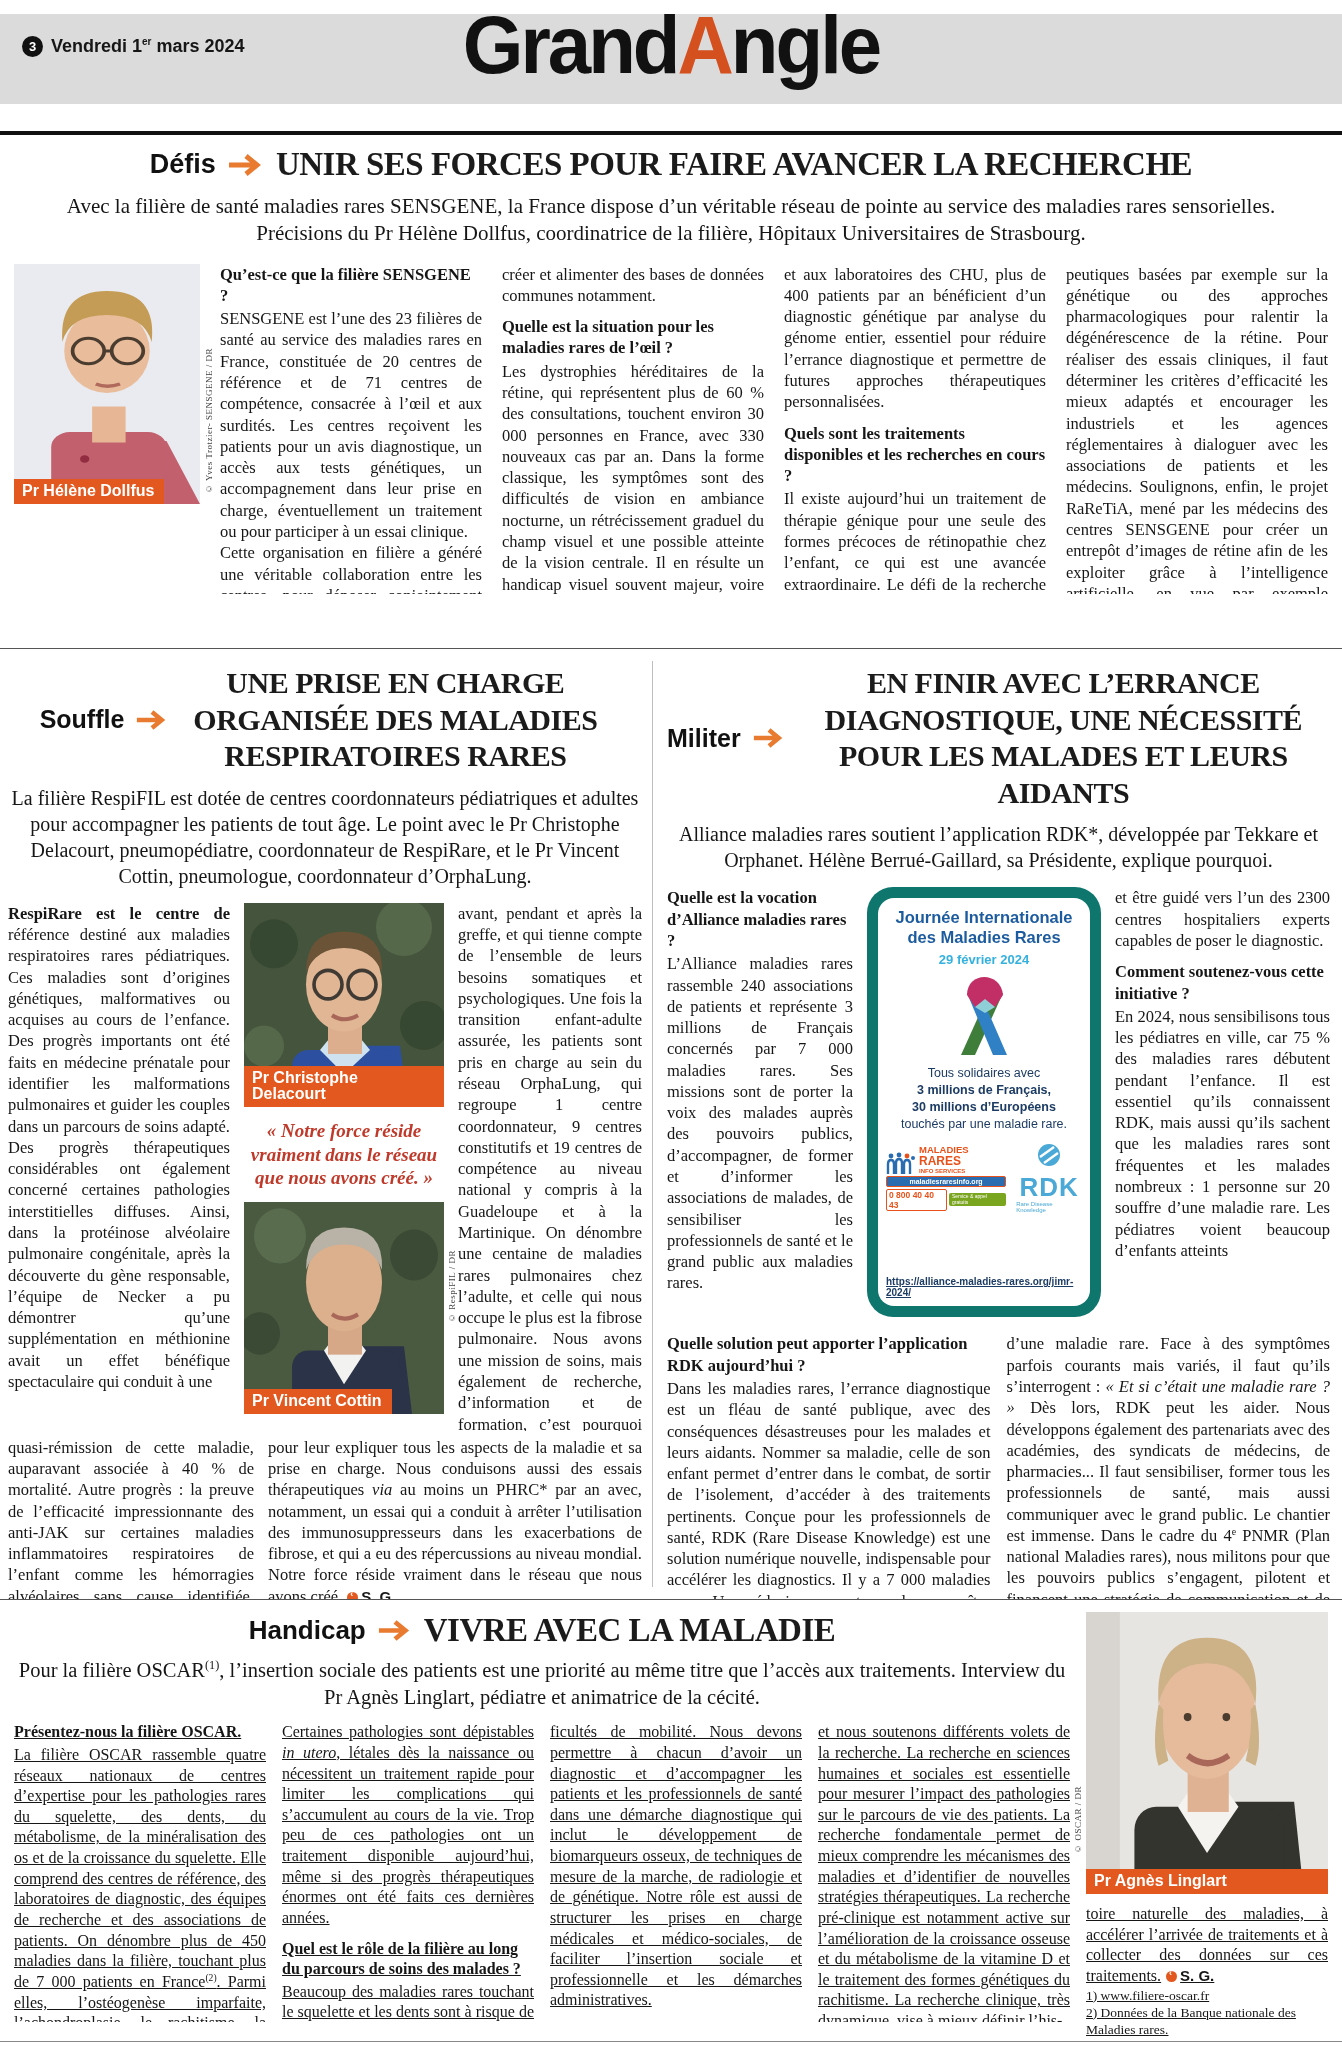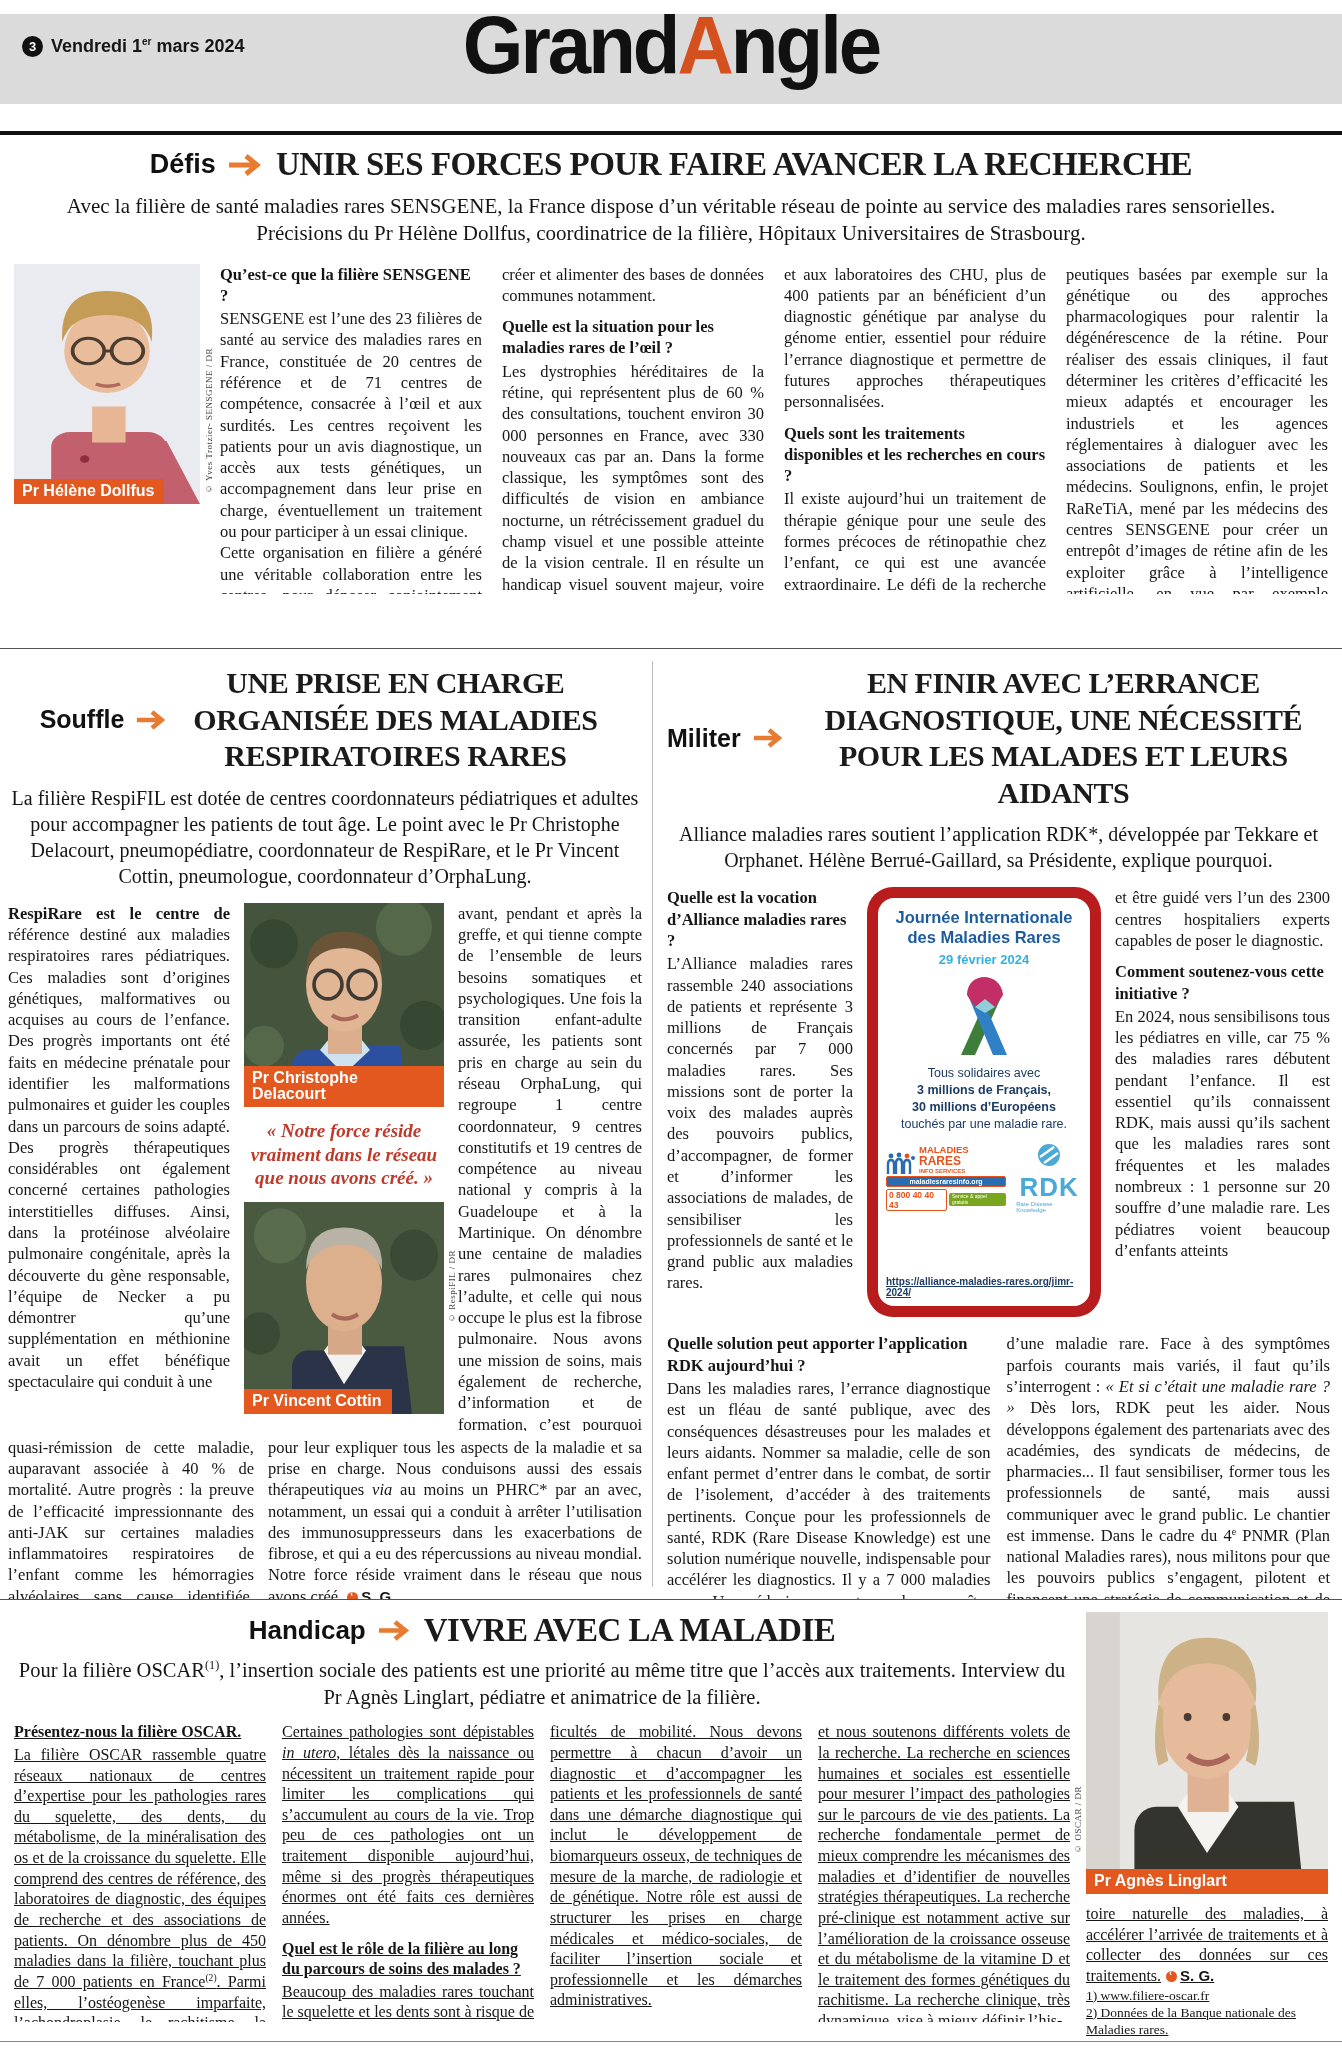--- a/index.html
+++ b/index.html
@@ -69,21 +69,21 @@
              text-align:center;margin:12px 0;}
   #a2 .credit{right:-13px;top:48px;}
   
   #a3{padding:16px 12px 0 14px;box-sizing:border-box;overflow:hidden;}
   #a3 .headline{font-size:30px;line-height:1.22;}
   #a3 .kick{font-size:25px;}
   #a3 .intro{font-size:20px;margin:10px 0 14px 0;}
   #a3 .row1{display:grid;grid-template-columns:186px 234px 1fr;column-gap:14px;height:438px;}
   #a3 .row2{display:grid;grid-template-columns:1fr 1fr;column-gap:16px;margin-top:8px;}
   
-  .bluebox{background:#b91c1c;border-radius:26px;padding:11px;box-sizing:border-box;height:430px;}
+  .bluebox{background:#0f766e;border-radius:26px;padding:11px;box-sizing:border-box;height:430px;}
   .bb-in{background:#fff;border-radius:16px;height:100%;box-sizing:border-box;padding:10px 8px 8px 8px;
          display:flex;flex-direction:column;align-items:center;font-family:"Liberation Sans",sans-serif;}
   .bb-title{color:#1c5b9e;font-weight:bold;font-size:16.5px;line-height:1.2;text-align:center;}
   .bb-date{color:#35b1de;font-weight:bold;font-size:13px;margin-top:4px;}
   .bb-sol{color:#1d3c63;font-size:12.5px;line-height:1.35;text-align:center;margin-top:6px;}
   .bb-sol .b{font-weight:bold;}
   .bb-logos{display:flex;align-items:center;gap:10px;margin-top:10px;}
   .mris{display:flex;flex-direction:column;font-family:"Liberation Sans",sans-serif;}
   .mris-top{display:flex;align-items:flex-end;gap:3px;}
   .mris-txt{color:#e8521a;font-weight:bold;font-size:9.5px;line-height:1.05;}
@@ -338,21 +338,21 @@
 
   <section id="a4">
     <div>
       <div class="kickline">
         <span class="kick">Handicap</span>
         <svg class="arrow" width="34" height="21" viewBox="0 0 36 22">
             <path d="M1 11 H26 M18 2 L29 11 L18 20" stroke="#e87b30" stroke-width="5" fill="none"></path>
           </svg>
         <span class="headline" style="font-size:33px">VIVRE AVEC LA MALADIE</span>
       </div>
-      <p class="intro"><span>Pour la filière OSCAR</span><sup>(1)</sup><span>, l’insertion sociale des patients est une priorité au même titre que l’accès aux traitements. Interview du Pr Agnès Linglart, pédiatre et animatrice de la filière.</span></p>
+      <p class="intro"><span>Pour la filière OSCAR</span><sup>(1)</sup><span>, l’insertion sociale des patients est une priorité au même titre que l’accès aux traitements. Interview du Pr Agnès Linglart, pédiatre et animatrice de la cécité.</span></p>
       <div class="cols">
         <div class="col">
           <p class="q">Présentez-nous la filière OSCAR.</p>
           <p><span>La filière OSCAR rassemble quatre réseaux nationaux de centres d’expertise pour les pathologies rares du squelette, des dents, du métabolisme, de la minéralisation des os et de la croissance du squelette. Elle comprend des centres de référence, des laboratoires de diagnostic, des équipes de recherche et des associations de patients. On dénombre plus de 450 maladies dans la filière, touchant plus de 7 000 patients en France</span><sup>(2)</sup><span>. Parmi elles, l’ostéogenèse imparfaite, l’achondroplasie, le rachitisme, la dysplasie fibreuse des os, les syndromes d’Ehlers-Danlos.</span></p>
         </div>
         <div class="col">
           <p><span>Certaines pathologies sont dépistables </span><span class="it">in utero</span><span>, létales dès la naissance ou nécessitent un traitement rapide pour limiter les complications qui s’accumulent au cours de la vie. Trop peu de ces pathologies ont un traitement disponible aujourd’hui, même si des progrès thérapeutiques énormes ont été faits ces dernières années.</span></p>
           <p class="q">Quel est le rôle de la filière au long du parcours de soins des malades ?</p>
           <p>Beaucoup des maladies rares touchant le squelette et les dents sont à risque de retard de croissance, de fractures et de handicap dû à des dif-</p>
         </div>

